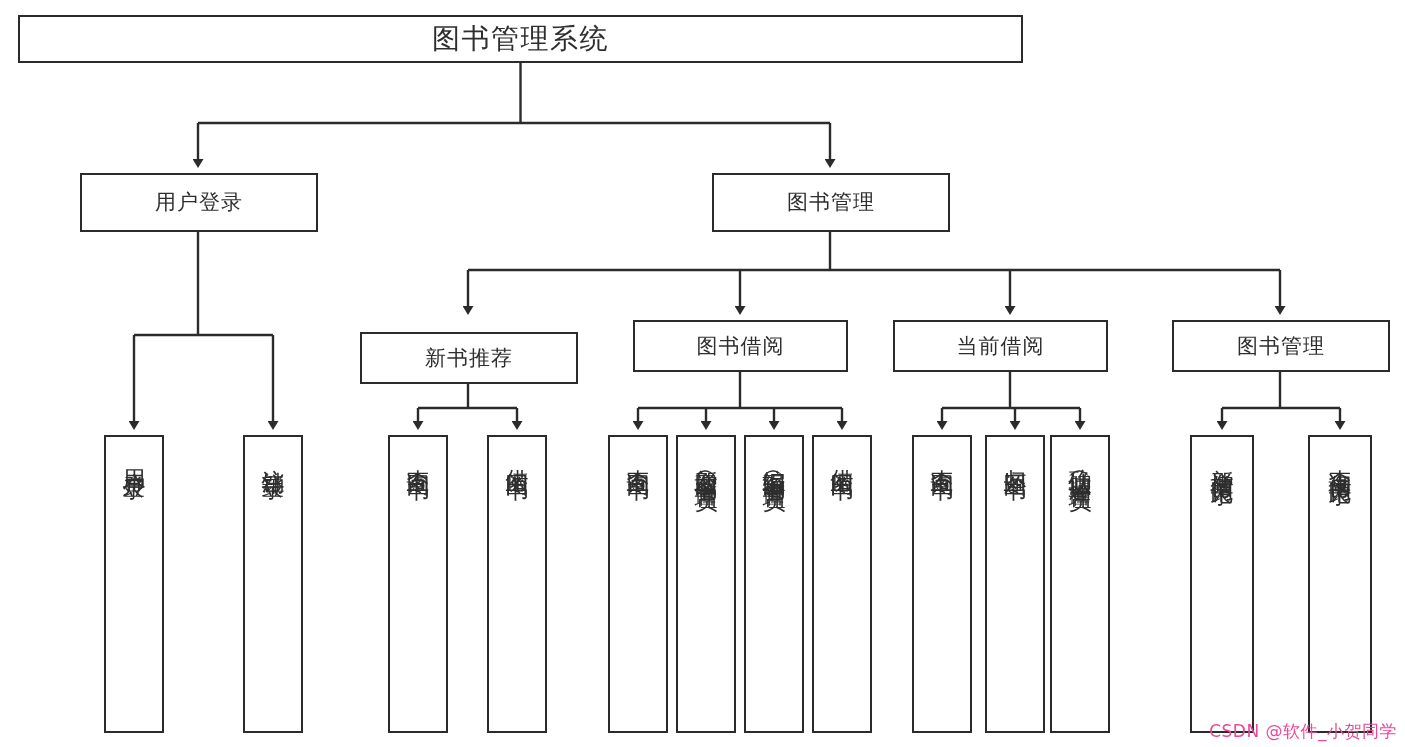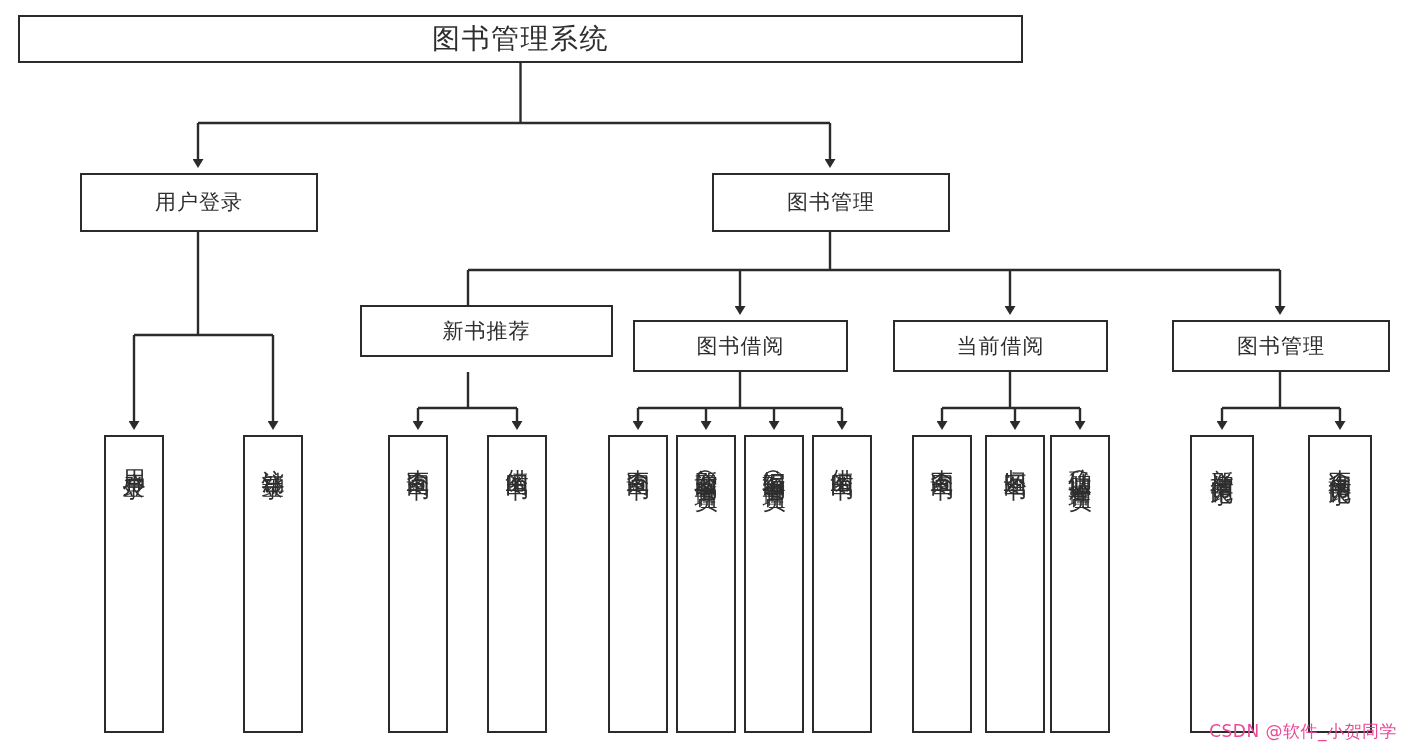--- a/index.html
+++ b/index.html
@@ -134,21 +134,21 @@
     <span class="node-label">图书管理系统</span>
   </div>
 
   <div class="node horizontal" style="left: 80px; top: 173px; width: 238px; height: 59px;">
     <span class="node-label">用户登录</span>
   </div>
   <div class="node horizontal" style="left: 712px; top: 173px; width: 238px; height: 59px;">
     <span class="node-label">图书管理</span>
   </div>
 
-  <div class="node horizontal" style="left: 360px; top: 305px; width: 253px; height: 52px;">
+  <div class="node horizontal" style="left: 360px; top: 332px; width: 218px; height: 52px;">
     <span class="node-label">新书推荐</span>
   </div>
   <div class="node horizontal" style="left: 633px; top: 320px; width: 215px; height: 52px;">
     <span class="node-label">图书借阅</span>
   </div>
   <div class="node horizontal" style="left: 893px; top: 320px; width: 215px; height: 52px;">
     <span class="node-label">当前借阅</span>
   </div>
   <div class="node horizontal" style="left: 1172px; top: 320px; width: 218px; height: 52px;">
     <span class="node-label">图书管理</span>

